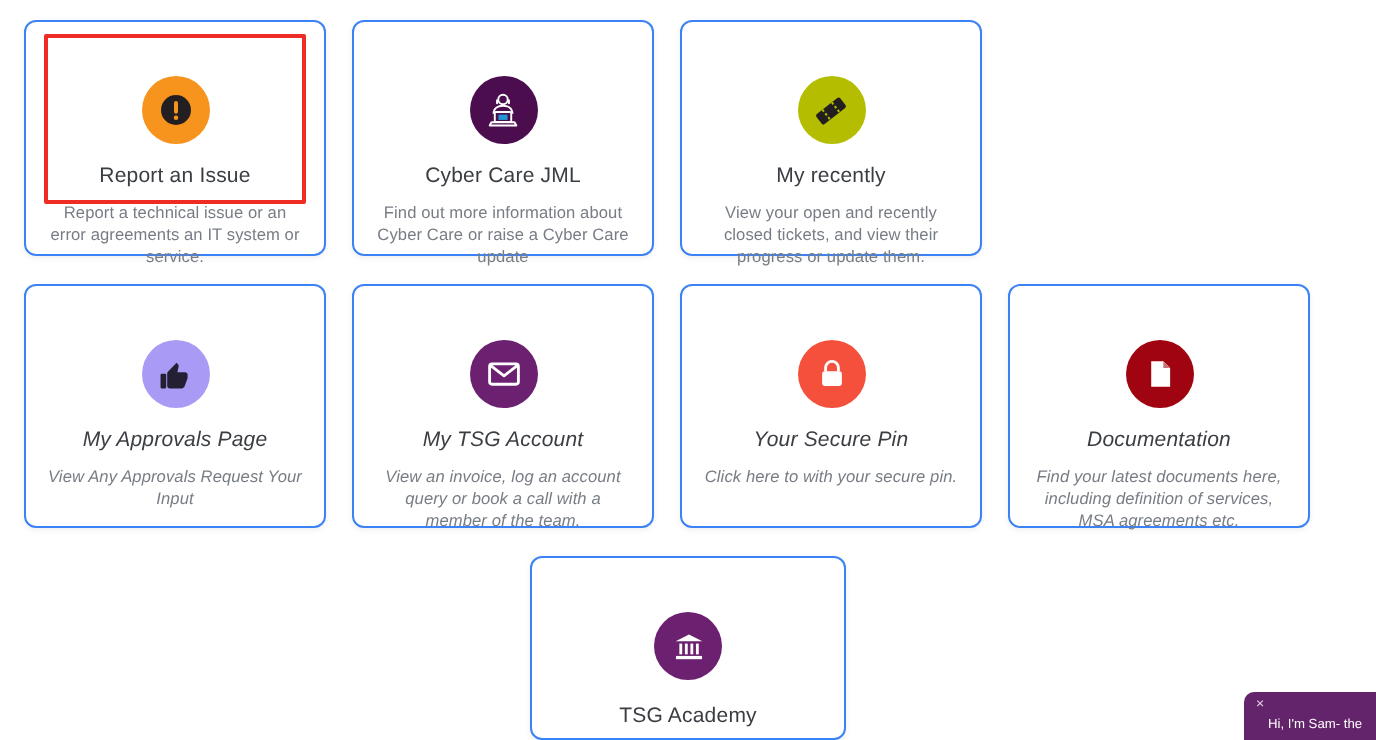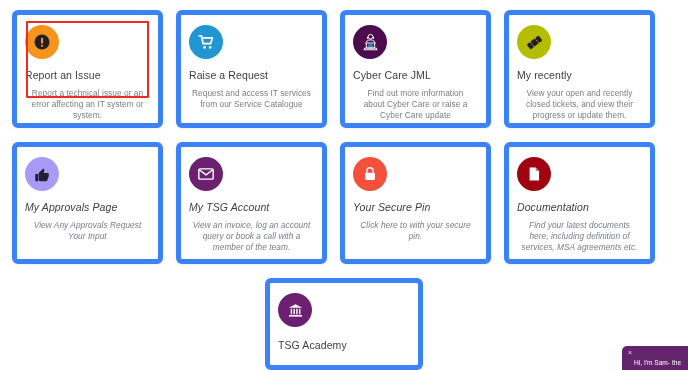--- a/index.html
+++ b/index.html
@@ -34,27 +34,27 @@
   }
 
   .card-row.row-center {
     justify-content: center;
   }
 
   
   .card {
     width: 151px;
     background: #ffffff;
-    border: 5px solid #3b82f6;
+    border: 1px solid #3b82f6;
     border-radius: 6px;
     box-shadow: 0 1px 3px rgba(0,0,0,0.07);
-    padding: 10px 8px 12px 8px;
+    padding: 27px 8px 12px 8px;
     display: flex;
     flex-direction: column;
-    align-items: flex-start;
+    align-items: center;
     position: relative;
   }
 
   .card.row1 { height: 118px; }
   .card.row2 { height: 122px; font-style: italic; }
   .card.row3 { height: 92px; width: 158px; }
 
   .card.selected::after {
     content: "";
     position: absolute;
@@ -144,34 +144,23 @@
 
     <div class="card row1 selected">
       <div class="icon-circle" style="background:#f7941d">
         <svg width="20" height="20" viewBox="0 0 24 24" aria-hidden="true">
           <circle cx="12" cy="12" r="9" fill="#231f20"></circle>
           <rect x="10.8" y="6.6" width="2.4" height="7.6" rx="1.2" fill="#f7941d"></rect>
           <circle cx="12" cy="16.6" r="1.35" fill="#f7941d"></circle>
         </svg>
       </div>
       <div class="card-title">Report an Issue</div>
-      <div class="card-desc">Report a technical issue or an error affecting an IT system or system.</div>
-    </div>
-
-    <div class="card row1">
-      <div class="icon-circle" style="background:#2196d3">
-        <svg width="17" height="17" viewBox="0 0 24 24" aria-hidden="true">
-          <path d="M1.5 2.5h3.2l2.6 11.2h10.6l2.4-8.1H6.1" fill="none" stroke="#ffffff" stroke-width="2.4" stroke-linecap="round" stroke-linejoin="round"></path>
-          <circle cx="9.2" cy="19" r="1.9" fill="#ffffff"></circle>
-          <circle cx="17.2" cy="19" r="1.9" fill="#ffffff"></circle>
-        </svg>
-      </div>
-      <div class="card-title">Raise a Request</div>
-      <div class="card-desc">Request and access IT services from our Service Catalogue</div>
-    </div>
+      <div class="card-desc">Report a technical issue or an error agreements an IT system or service.</div>
+    </div>
+
 
     <div class="card row1">
       <div class="icon-circle" style="background:#4b0d4e">
         <svg width="21" height="21" viewBox="0 0 24 24" aria-hidden="true">
           <circle cx="12" cy="5.4" r="2.7" fill="none" stroke="#ffffff" stroke-width="1.1"></circle>
           <path d="M8.6 5.9v1.7M15.4 5.9v1.7" stroke="#ffffff" stroke-width="1.1" stroke-linecap="round"></path>
           <path d="M6.6 13.6c0-3 2.4-4.6 5.4-4.6s5.4 1.6 5.4 4.6" fill="none" stroke="#ffffff" stroke-width="1.1"></path>
           <rect x="7.3" y="12.6" width="9.4" height="5.6" rx="0.6" fill="none" stroke="#ffffff" stroke-width="1.1"></rect>
           <rect x="9.4" y="14.1" width="5.2" height="3" fill="#2196d3"></rect>
           <path d="M5.4 18.4h13.2l1 1.9H4.4z" fill="none" stroke="#ffffff" stroke-width="1.1" stroke-linejoin="round"></path>

